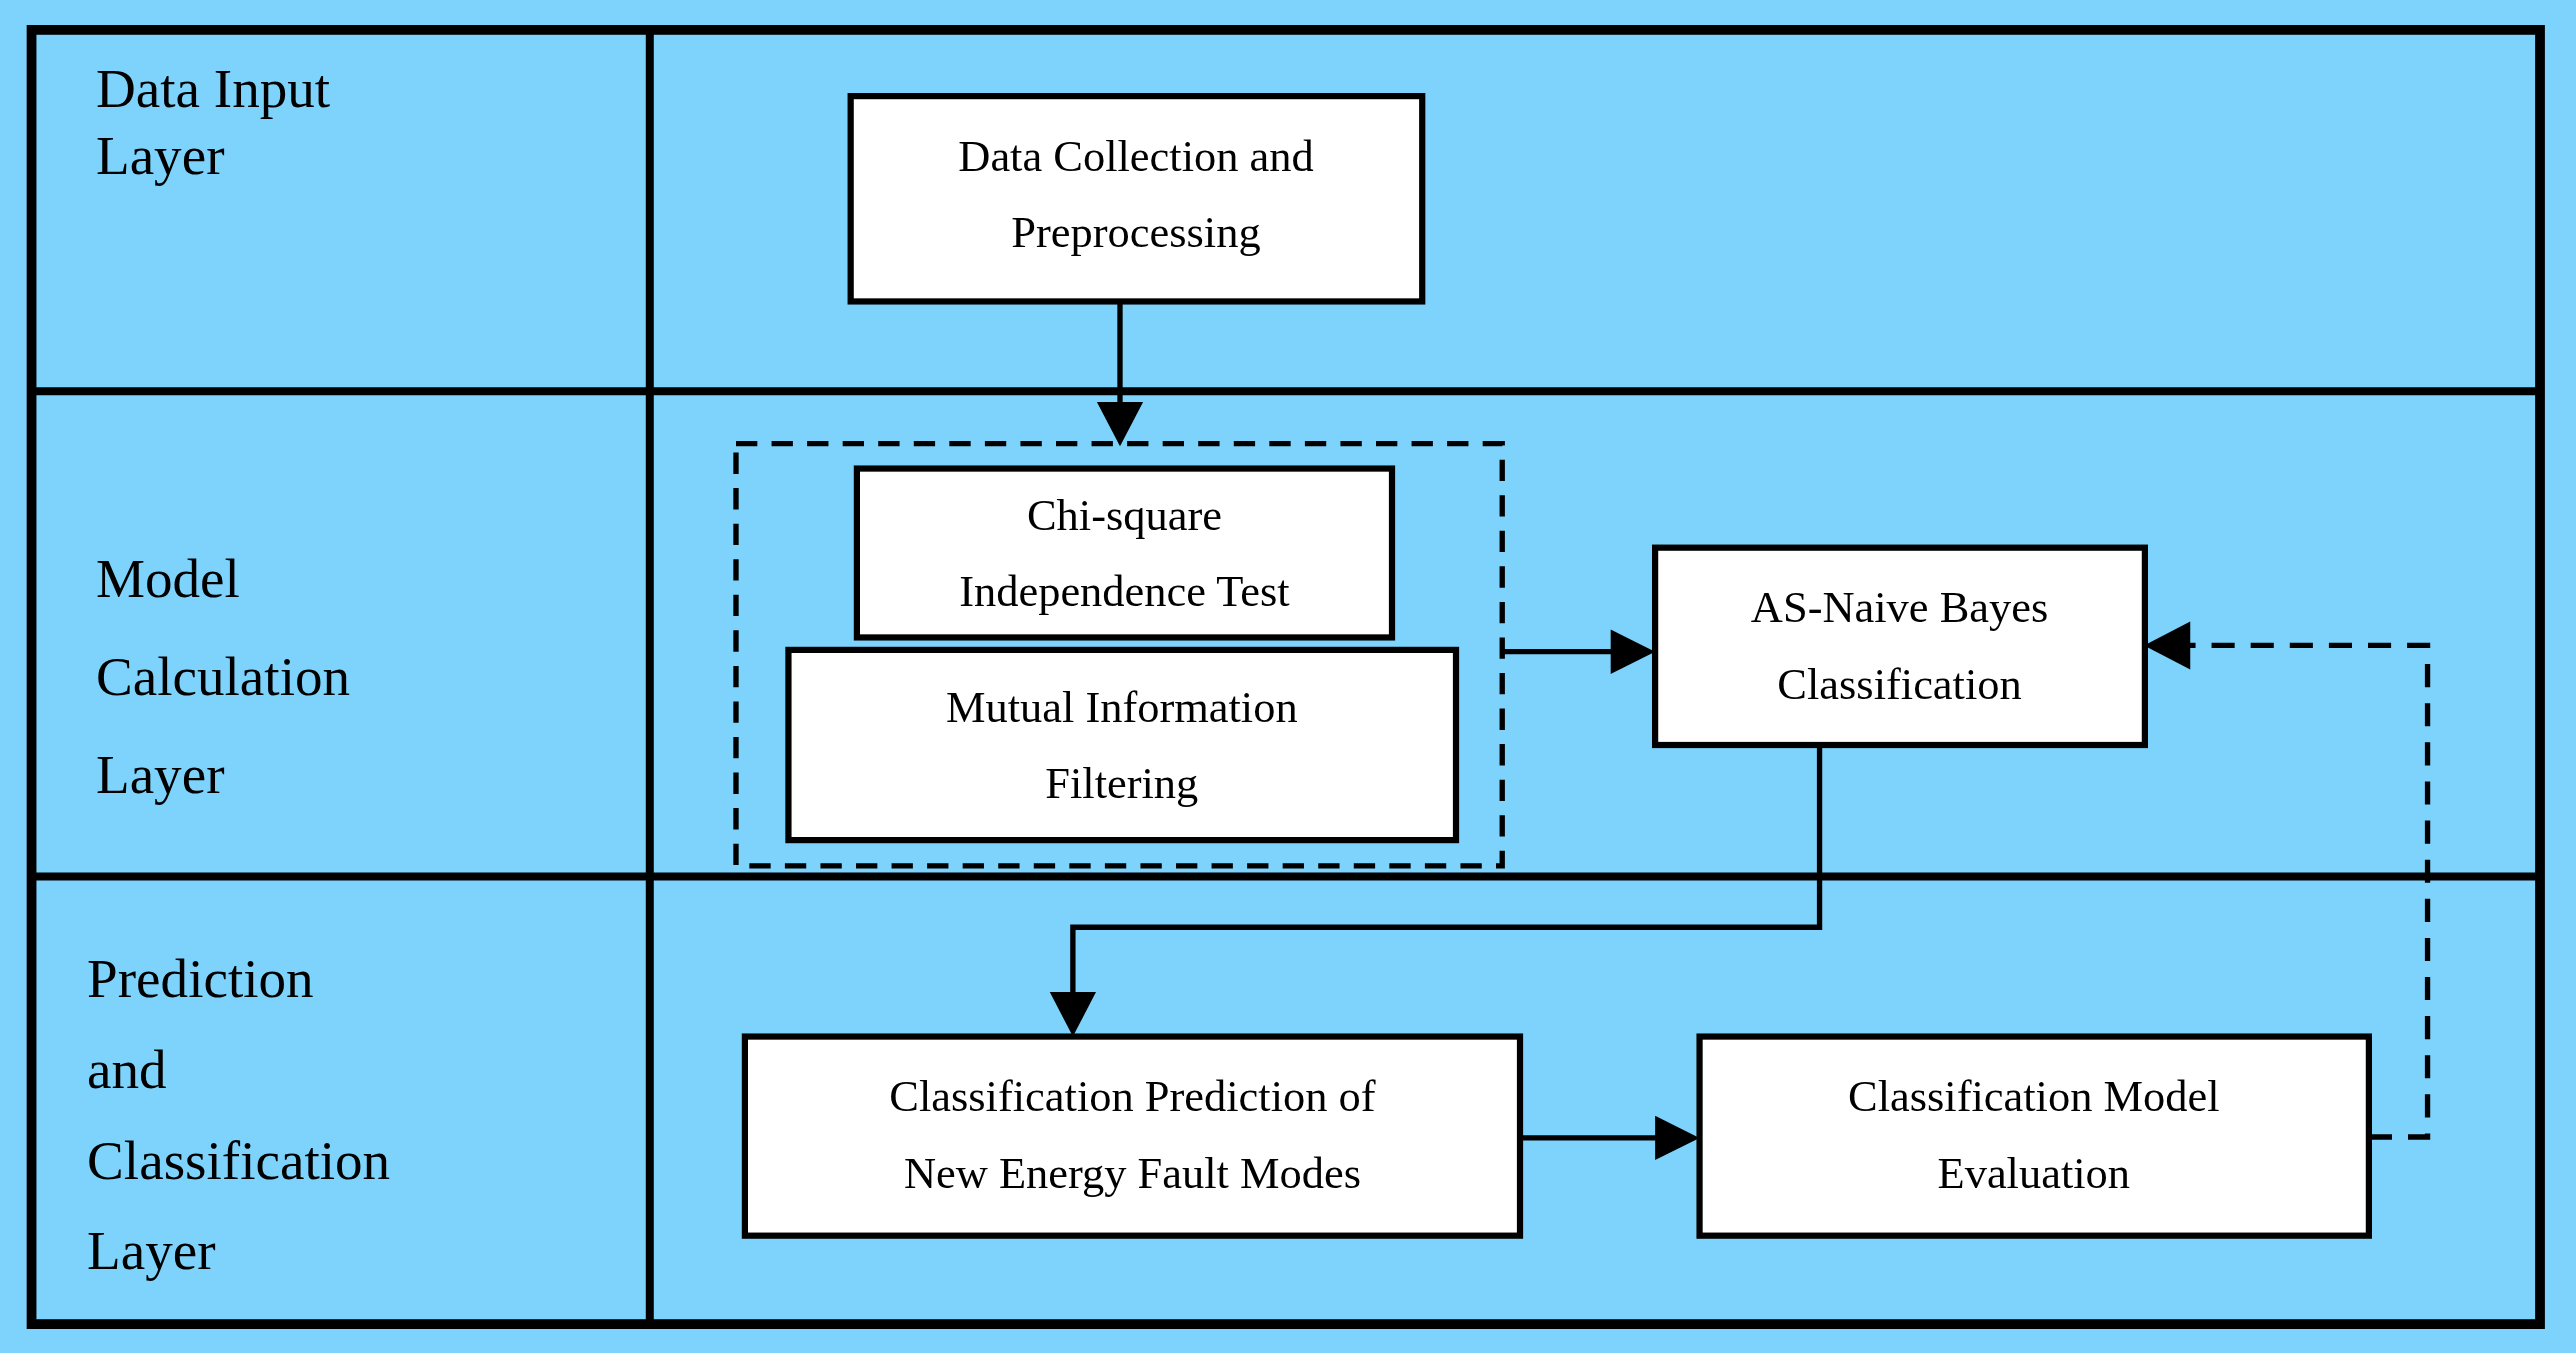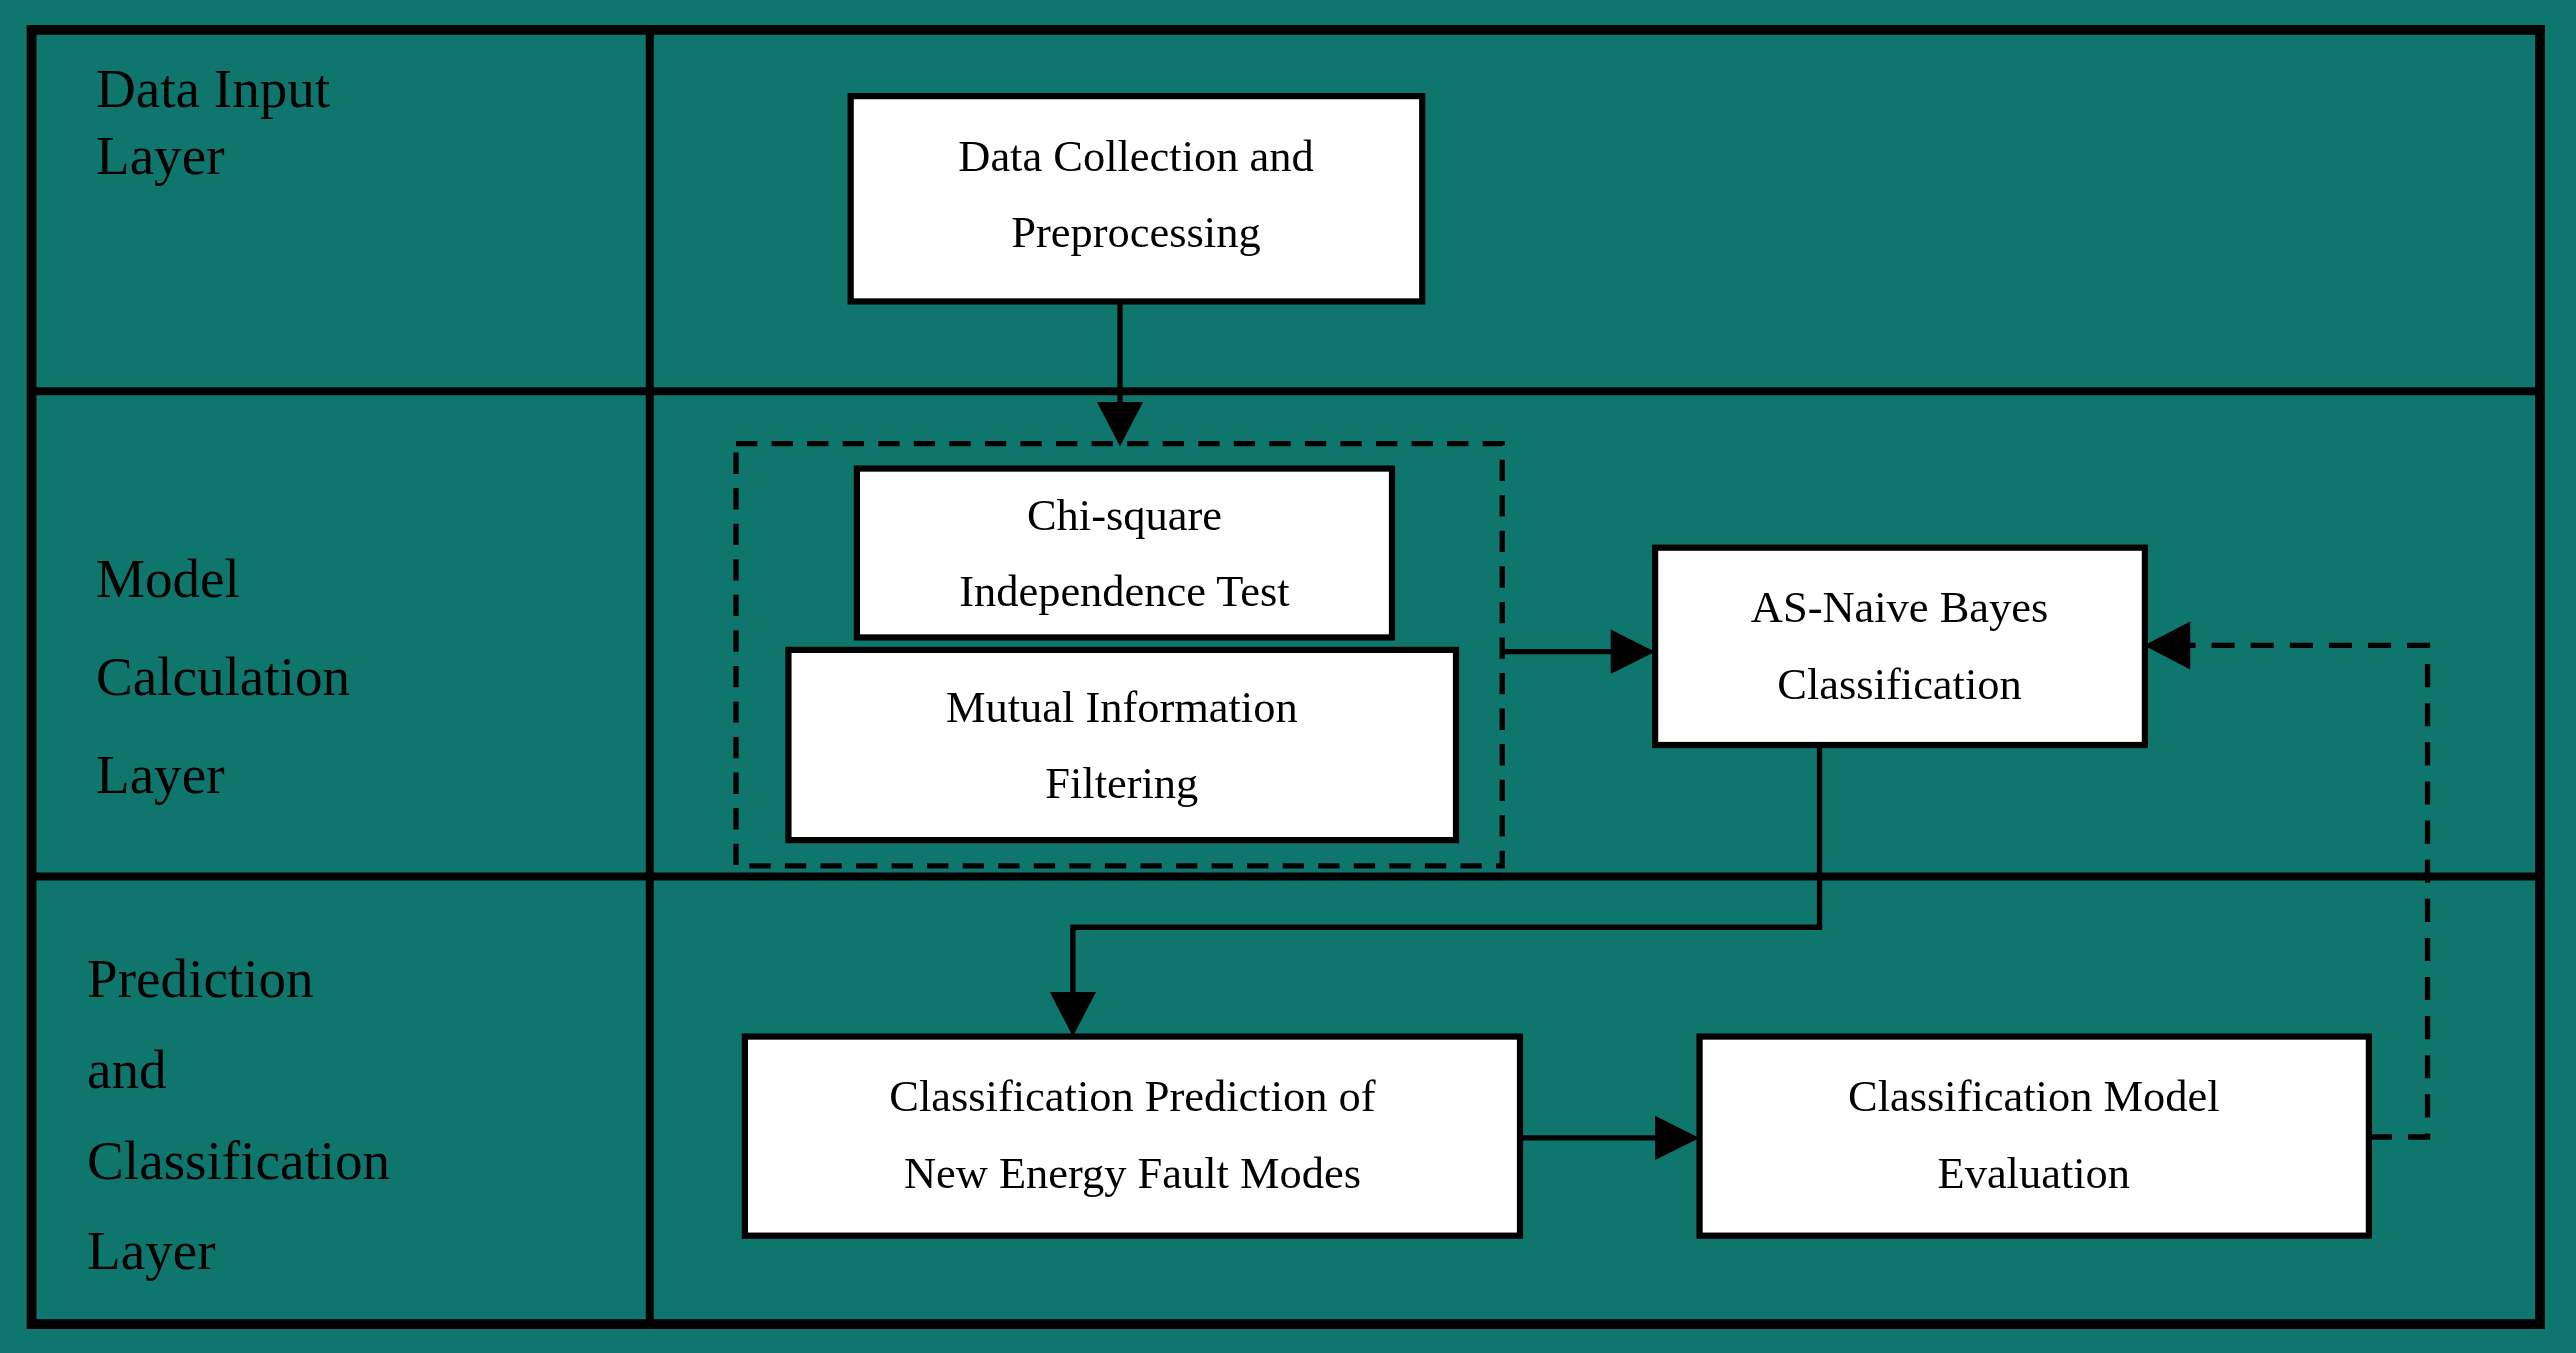--- a/index.html
+++ b/index.html
@@ -1,17 +1,17 @@
 <!DOCTYPE html>
 <html style="font-size:14.2px"><head>
 <meta charset="utf-8">
 <style>
   html,body{margin:0;padding:0;background:#ffffff;}
   body{width:2576px;height:1354px;font-family:"Liberation Serif","DejaVu Serif",serif;color:#000;}
-  #stage{position:relative;width:2576px;height:1354px;overflow:hidden;background:#0f766e;}
+  #stage{position:relative;width:2576px;height:1354px;overflow:hidden;background:#7dd3fc;}
   svg#diagram{position:absolute;left:0;top:0;width:2576px;height:1354px;}
   .layer-label{font-family:"Liberation Serif","DejaVu Serif",serif;font-size:62px;fill:#000;}
   .node-label{font-family:"Liberation Serif","DejaVu Serif",serif;font-size:50px;fill:#000;text-anchor:middle;}
   .frame{fill:none;stroke:#000;}
   .nodebox{fill:#ffffff;stroke:#000;stroke-width:7;}
   .groupbox{fill:none;stroke:#000;stroke-width:6;stroke-dasharray:24 16;}
   .conn{fill:none;stroke:#000;stroke-width:6;}
   .conn-dashed{fill:none;stroke:#000;stroke-width:6;stroke-dasharray:26 18;}
   .arrowhead{fill:#000;stroke:none;}
 </style>

